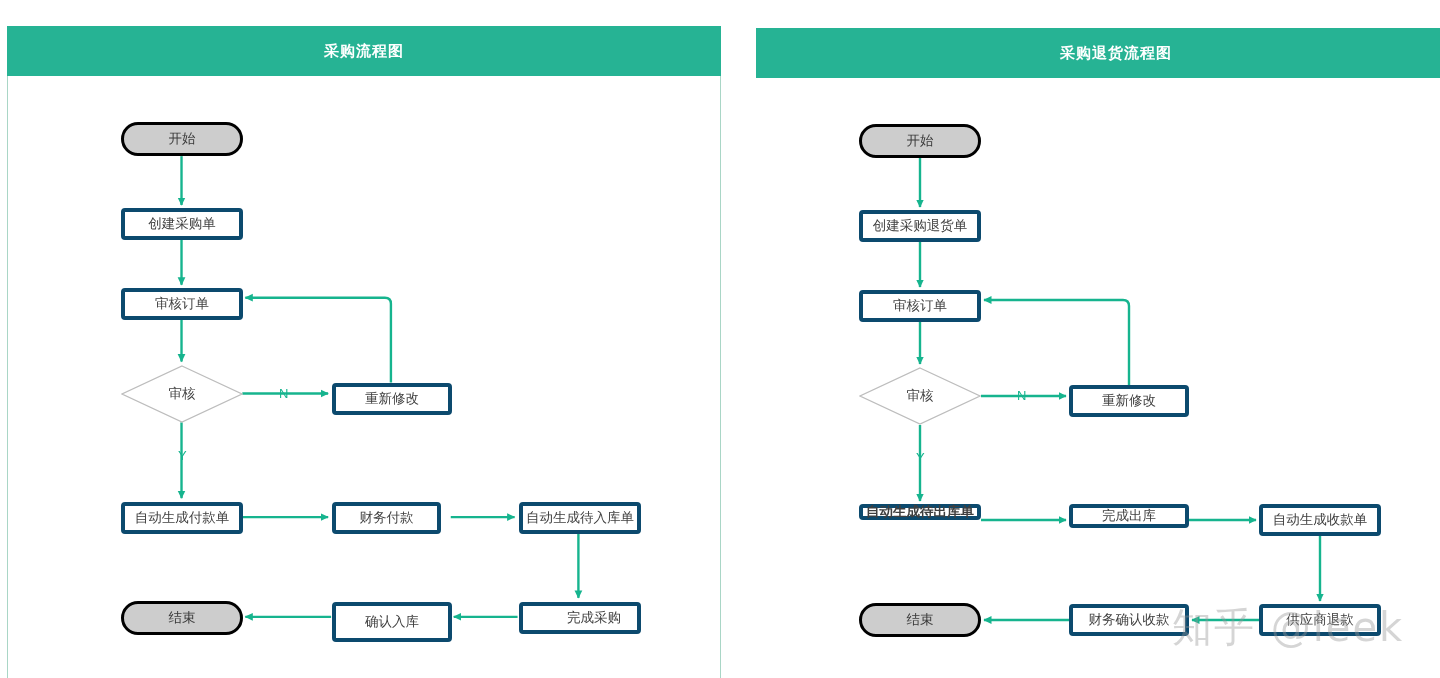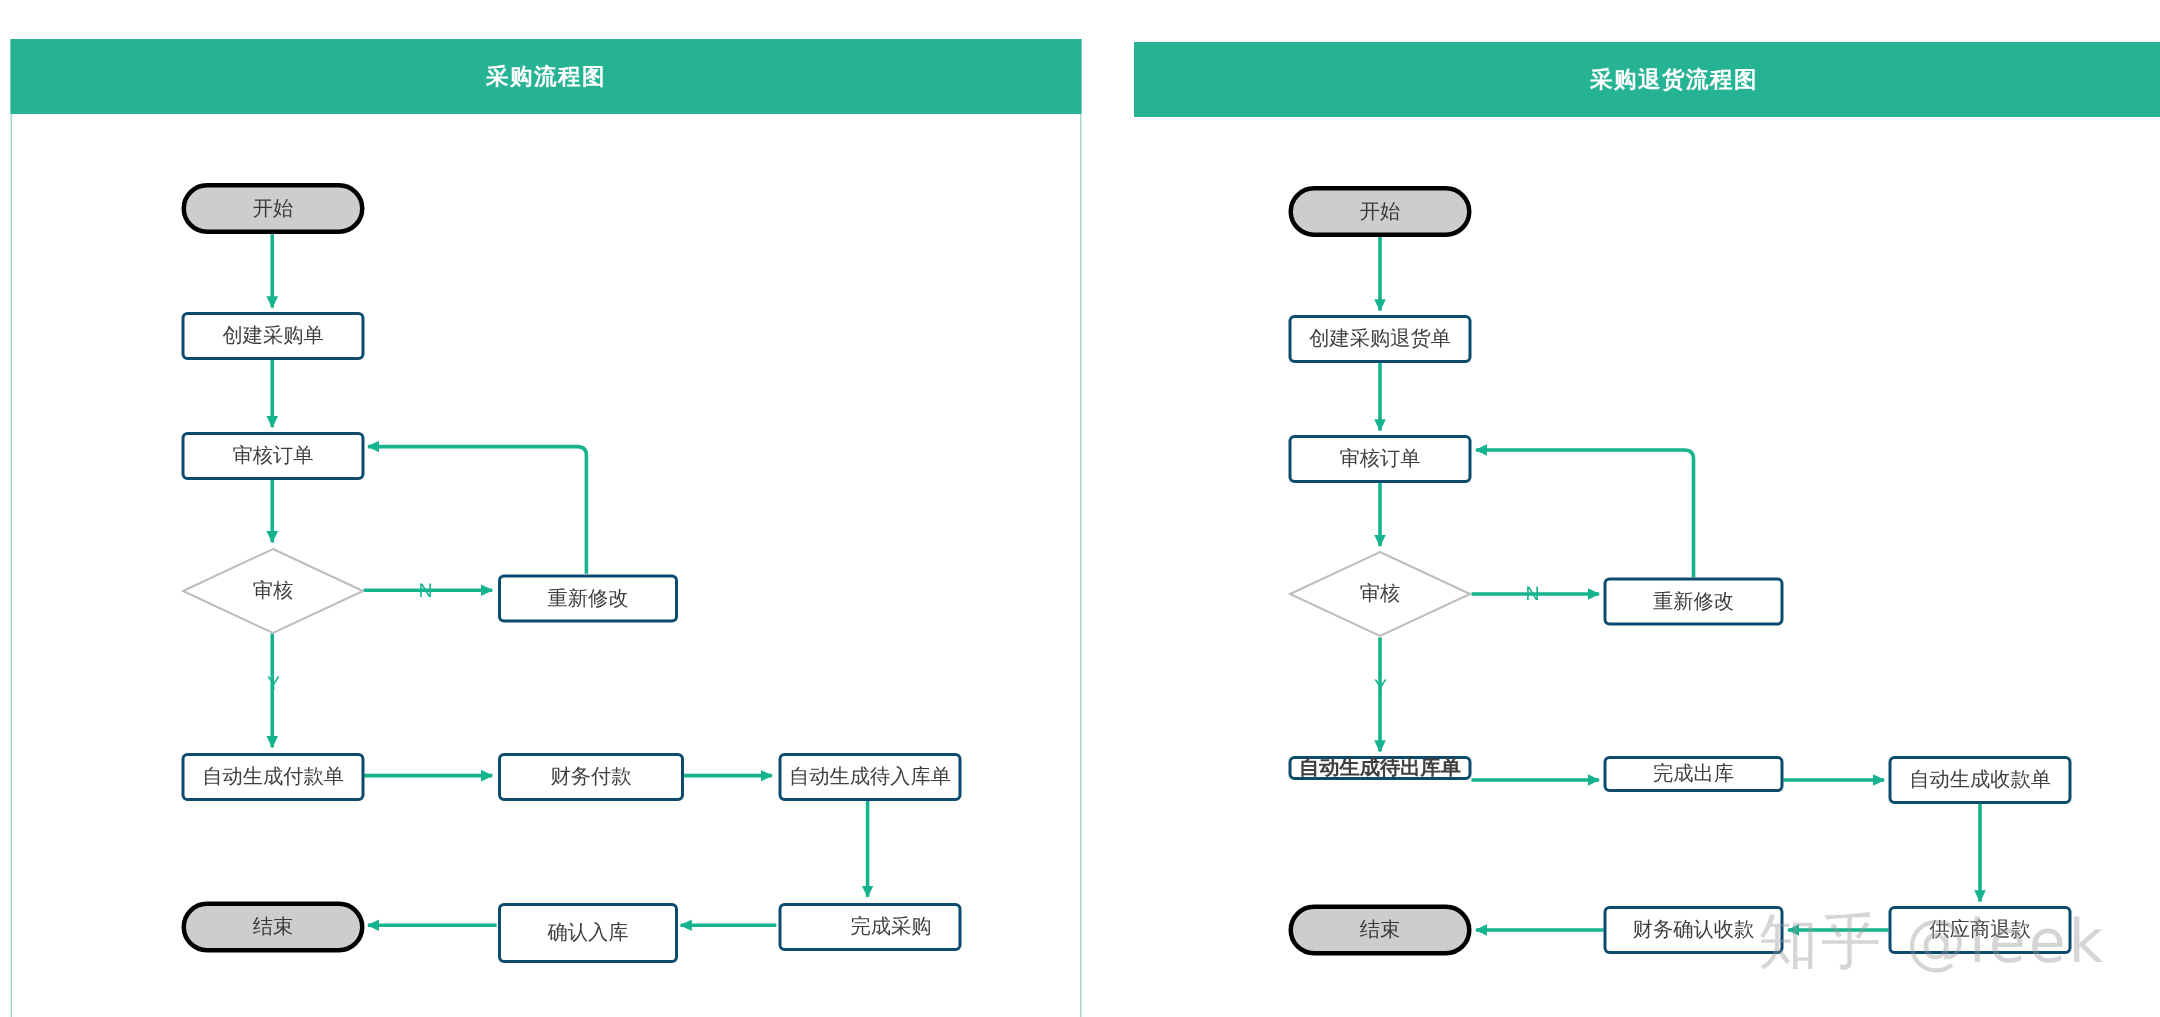--- a/index.html
+++ b/index.html
@@ -68,21 +68,21 @@
   .node {
     position: absolute;
     box-sizing: border-box;
     display: flex;
     align-items: center;
     justify-content: center;
     font-size: 13.5px;
     color: #3f3f3f;
     white-space: nowrap;
     background: #ffffff;
-    border: 2px solid #0c4a6e;
+    border: 4px solid #0c4a6e;
     border-radius: 4px;
     line-height: 1;
   }
   .node.terminal {
     background: #cdcdcd;
     border: 3px solid #000000;
     border-radius: 22px;
     color: #3a3a3a;
   }
   .node.decision {
@@ -183,21 +183,21 @@
     </div>
 
     <div class="node" style="left:324px;top:307px;width:120px;height:32px;">
       <span>重新修改</span>
     </div>
 
     <div class="node" style="left:113px;top:426px;width:122px;height:32px;">
       <span>自动生成付款单</span>
     </div>
 
-    <div class="node" style="left:324px;top:426px;width:124px;height:32px;">
+    <div class="node" style="left:324px;top:426px;width:109px;height:32px;">
       <span>财务付款</span>
     </div>
 
     <div class="node" style="left:511px;top:426px;width:122px;height:32px;">
       <span>自动生成待入库单</span>
     </div>
 
     <div class="node" style="left:511px;top:526px;width:122px;height:32px;padding-left:28px;">
       <span>完成采购</span>
     </div>

